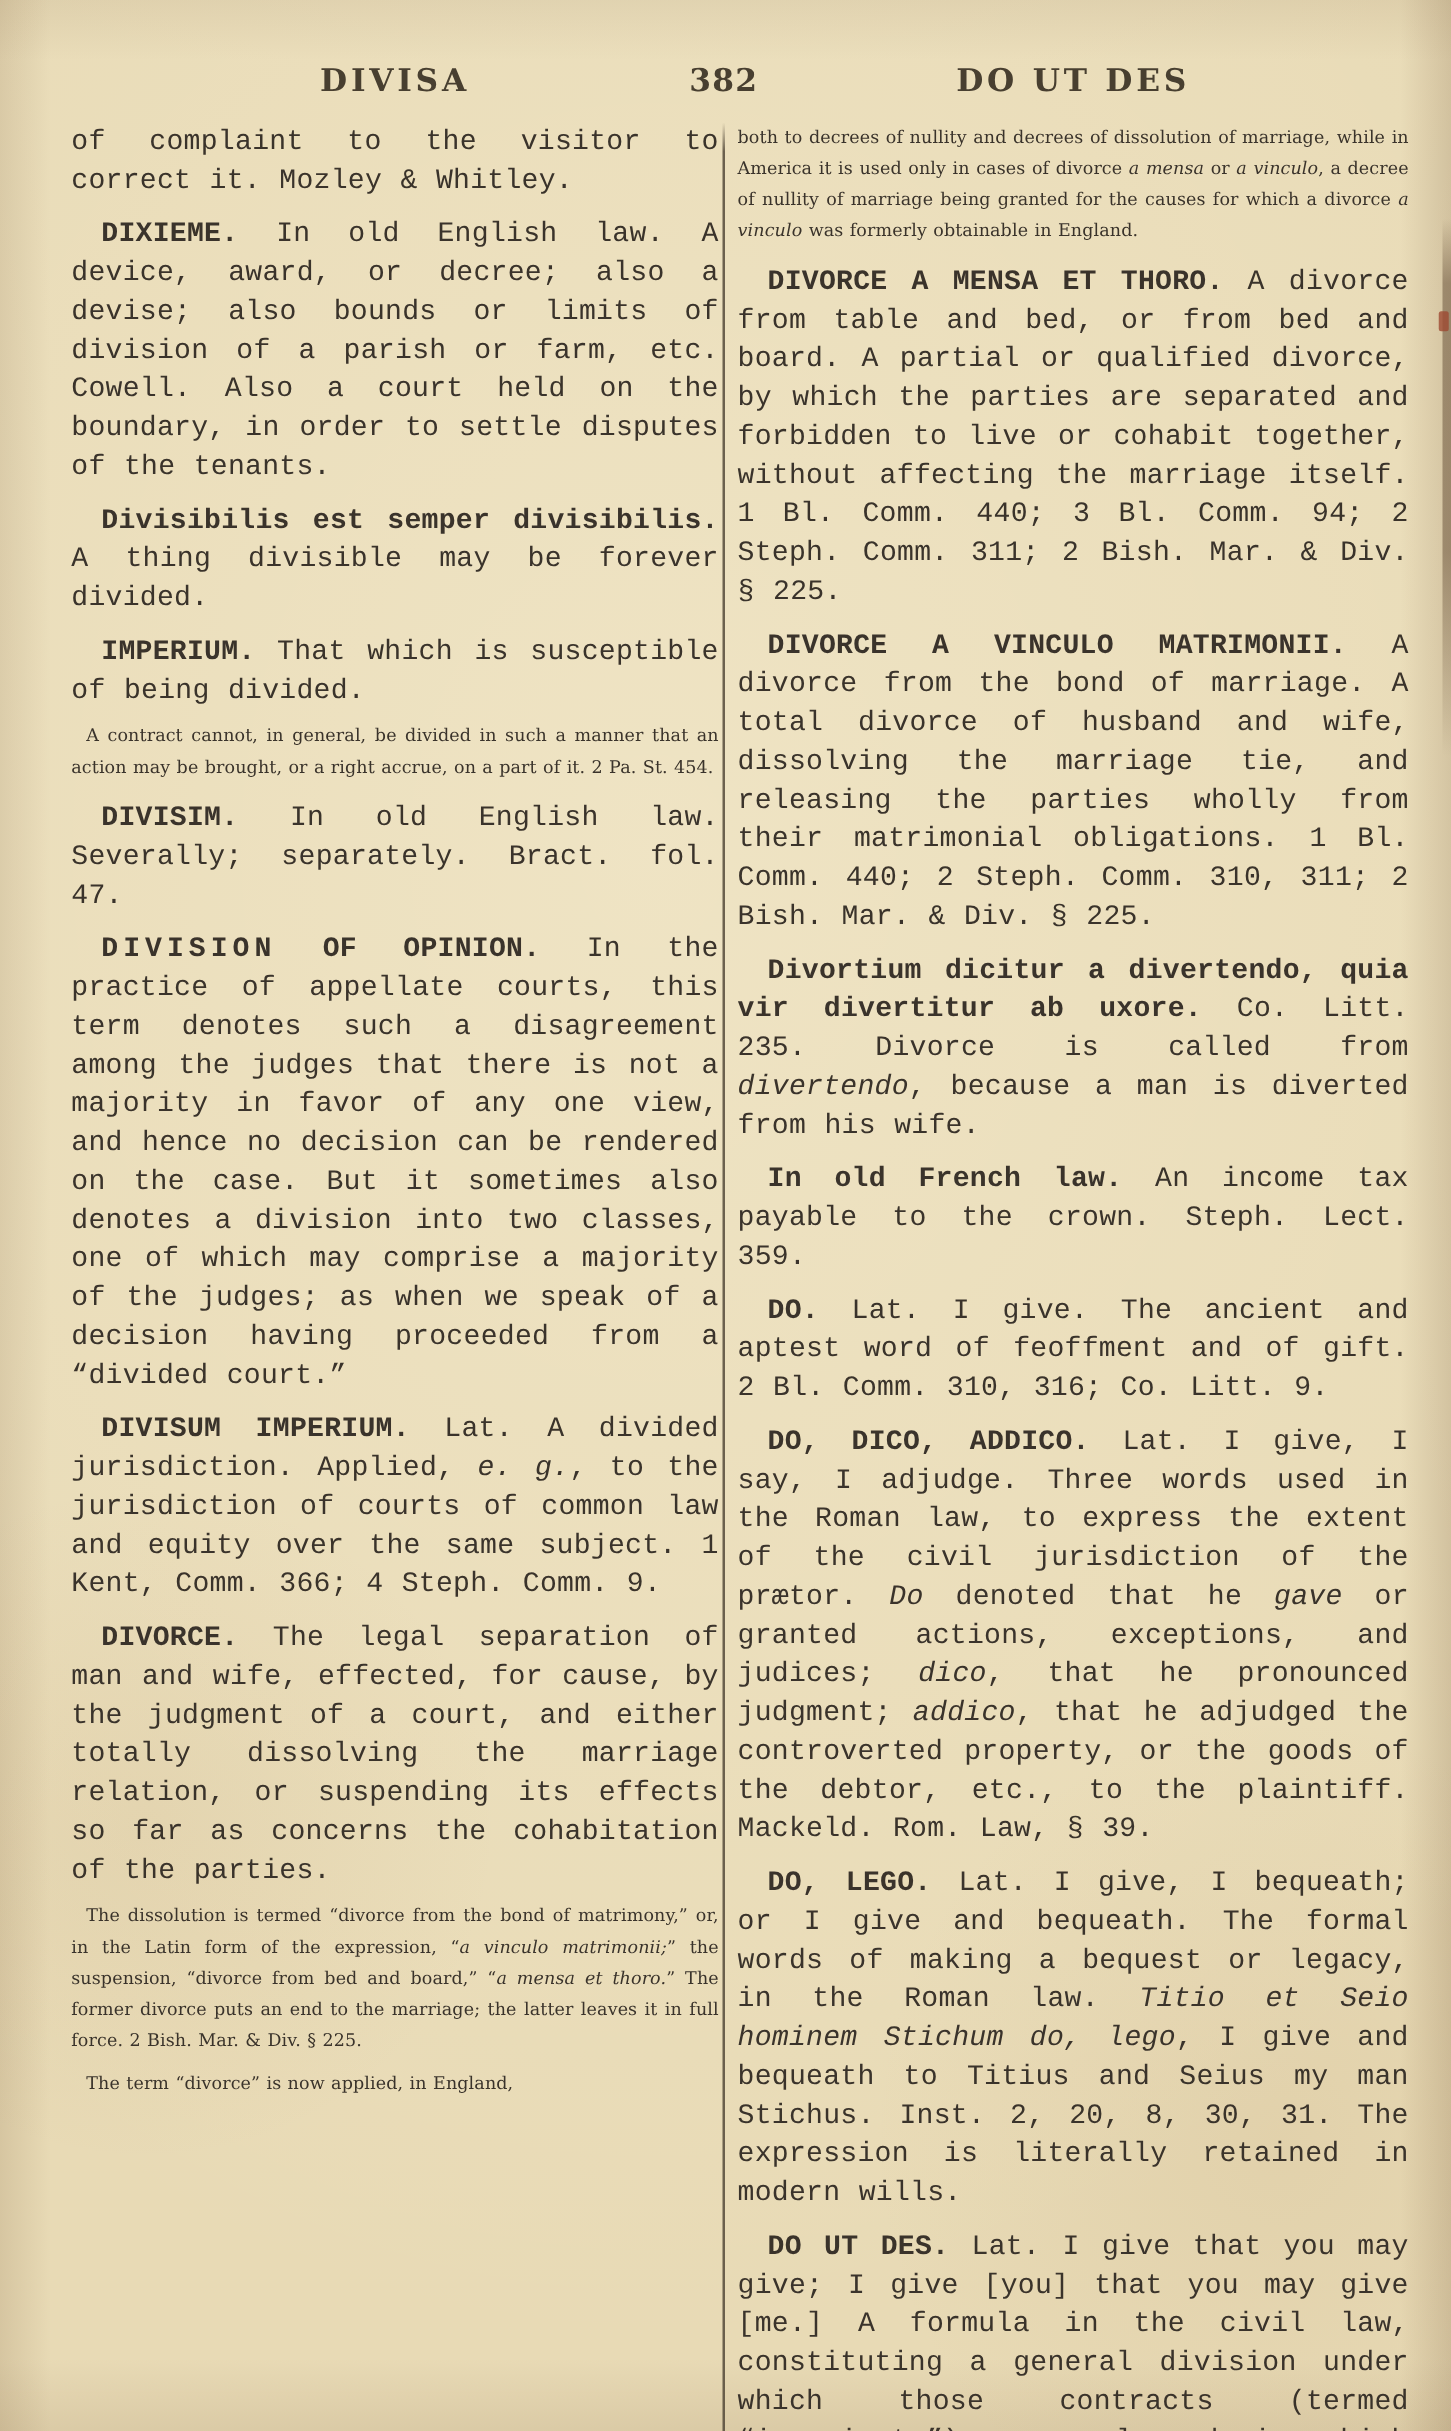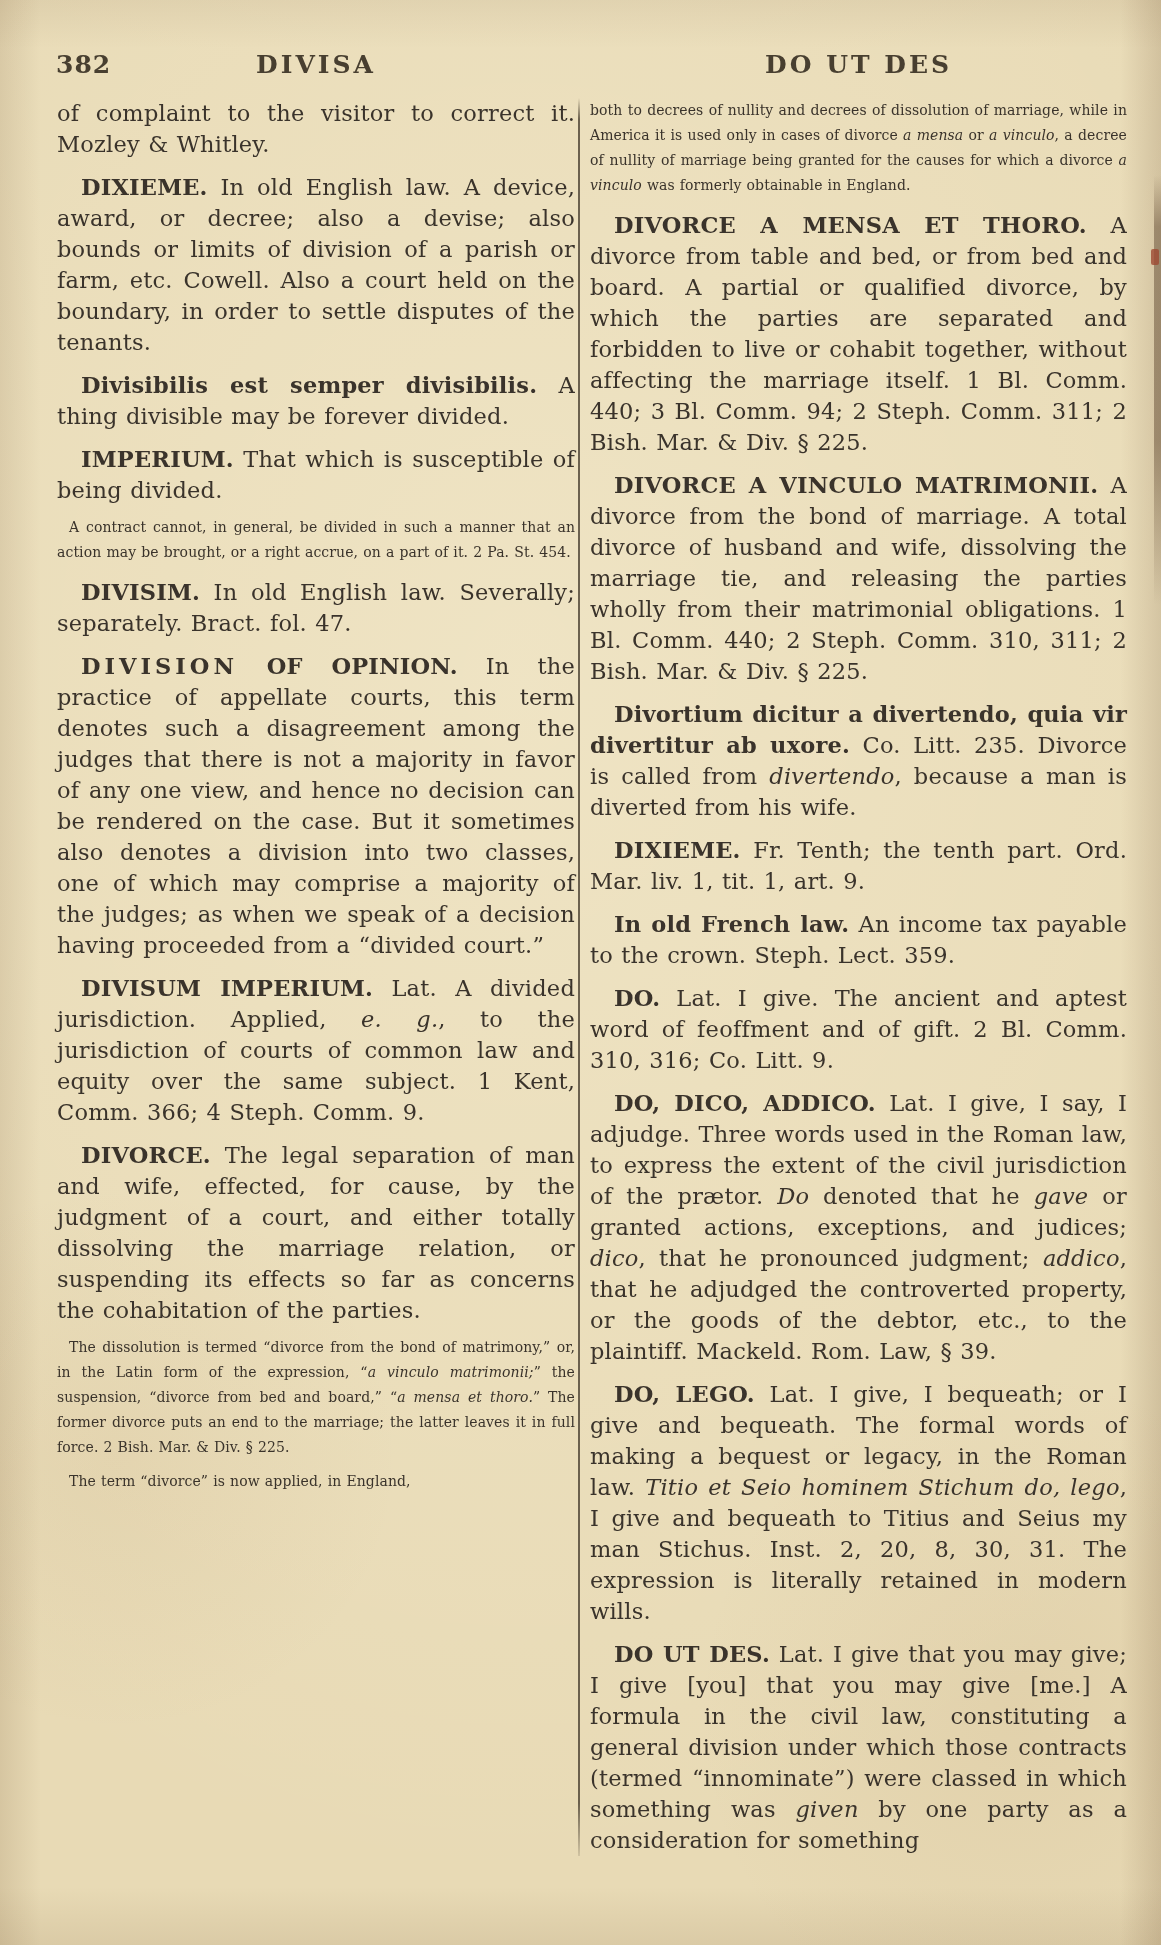--- a/index.html
+++ b/index.html
@@ -11,31 +11,31 @@
       radial-gradient(ellipse 40% 25% at 88% 88%, rgba(160,120,70,.09), rgba(160,120,70,0) 70%),
       radial-gradient(ellipse 35% 20% at 10% 75%, rgba(150,110,60,.08), rgba(150,110,60,0) 70%),
       linear-gradient(to right, rgba(120,90,55,.16), rgba(120,90,55,0) 3.5%, rgba(120,90,55,0) 96.5%, rgba(110,80,50,.20)),
       linear-gradient(to bottom, rgba(120,90,55,.10), rgba(120,90,55,0) 2.5%, rgba(120,90,55,0) 97%, rgba(120,90,55,.12));
     font-family:"DejaVu Serif","Liberation Serif",serif;
     color:var(--ink,#3a332b);
   }
   .running-head{position:absolute;top:50px;left:0;width:100%;height:36px;}
   .head-word{position:absolute;top:0;font-weight:700;font-size:25px;letter-spacing:3px;color:#483f30;}
   .head-left{left:57px;width:518px;text-align:center;}
-  .head-center{left:56px;width:1070px;text-align:left;letter-spacing:1px;}
+  .head-center{left:44px;width:1070px;text-align:center;letter-spacing:1px;}
   .head-right{left:590px;width:537px;text-align:center;}
 
   .columns{position:absolute;top:98px;left:57px;display:flex;align-items:stretch;}
   .col-left{width:518px;}
   .divider{width:2px;margin-left:3px;
     background:linear-gradient(to bottom, rgba(75,65,50,0), rgba(75,65,50,.8) 1.2%, rgba(75,65,50,.8) 97%, rgba(75,65,50,.15));}
   .col-right{width:537px;margin-left:10px;}
 
   .para{margin:0;text-align:justify;}
-  .entry,.continuation{font-size:22.5px;line-height:31px;letter-spacing:.2px;word-spacing:1px;}
+  .entry,.continuation{font-size:22.5px;line-height:31px;letter-spacing:.2px;word-spacing:1px;font-family:Liberation Mono, monospace;}
   .entry{text-indent:24px;margin-top:12px;}
   .small,.small-continuation{font-size:14px;line-height:25px;letter-spacing:.1px;word-spacing:.5px;}
   .small{text-indent:12px;margin-top:9px;}
   .col > .para:first-child{margin-top:0;}
   .run-b{font-weight:700;}
   .run-bw{font-weight:700;letter-spacing:4px;}
   .run-i{font-style:italic;}
 
   .edge-strip{position:absolute;right:0;top:175px;width:7px;height:430px;
     background:linear-gradient(to bottom, rgba(70,45,25,0), rgba(70,45,25,.40) 12%, rgba(70,45,25,.40) 62%, rgba(70,45,25,0));}
@@ -63,21 +63,20 @@
         <p class="para entry"><span class="run-b">DIVORCE.</span><span class="run-n"> The legal separation of man and wife, effected, for cause, by the judgment of a court, and either totally dissolving the marriage relation, or suspending its effects so far as concerns the cohabitation of the parties.</span></p>
         <p class="para small"><span class="run-n">The dissolution is termed “divorce from the bond of matrimony,” or, in the Latin form of the expression, “</span><span class="run-i">a vinculo matrimonii;</span><span class="run-n">” the suspension, “divorce from bed and board,” “</span><span class="run-i">a mensa et thoro.</span><span class="run-n">” The former divorce puts an end to the marriage; the latter leaves it in full force.  2 Bish. Mar. &amp; Div. § 225.</span></p>
         <p class="para small"><span class="run-n">The term “divorce” is now applied, in England,</span></p>
       </div>
     <div class="divider"></div>
     <div class="col col-right">
         <p class="para small-continuation"><span class="run-n">both to decrees of nullity and decrees of dissolution of marriage, while in America it is used only in cases of divorce </span><span class="run-i">a mensa</span><span class="run-n"> or </span><span class="run-i">a vinculo</span><span class="run-n">, a decree of nullity of marriage being granted for the causes for which a divorce </span><span class="run-i">a vinculo</span><span class="run-n"> was formerly obtainable in England.</span></p>
         <p class="para entry"><span class="run-b">DIVORCE A MENSA ET THORO.</span><span class="run-n"> A divorce from table and bed, or from bed and board.  A partial or qualified divorce, by which the parties are separated and forbidden to live or cohabit together, without affecting the marriage itself.  1 Bl. Comm. 440; 3 Bl. Comm. 94; 2 Steph. Comm. 311; 2 Bish. Mar. &amp; Div. § 225.</span></p>
         <p class="para entry"><span class="run-b">DIVORCE A VINCULO MATRIMONII.</span><span class="run-n"> A divorce from the bond of marriage.  A total divorce of husband and wife, dissolving the marriage tie, and releasing the parties wholly from their matrimonial obligations.  1 Bl. Comm. 440; 2 Steph. Comm. 310, 311; 2 Bish. Mar. &amp; Div. § 225.</span></p>
         <p class="para entry"><span class="run-b">Divortium dicitur a divertendo, quia vir divertitur ab uxore.</span><span class="run-n"> Co. Litt. 235.  Divorce is called from </span><span class="run-i">divertendo</span><span class="run-n">, because a man is diverted from his wife.</span></p>
-        <p class="para entry"><span class="run-b">DIXIEME.</span><span class="run-n"> Fr.  Tenth; the tenth part. Ord. Mar. liv. 1, tit. 1, art. 9.</span></p>
         <p class="para entry"><span class="run-b">In old French law.</span><span class="run-n"> An income tax payable to the crown.  Steph. Lect. 359.</span></p>
         <p class="para entry"><span class="run-b">DO.</span><span class="run-n"> Lat.  I give.  The ancient and aptest word of feoffment and of gift.  2 Bl. Comm. 310, 316; Co. Litt. 9.</span></p>
         <p class="para entry"><span class="run-b">DO, DICO, ADDICO.</span><span class="run-n"> Lat.  I give, I say, I adjudge.  Three words used in the Roman law, to express the extent of the civil jurisdiction of the prætor.  </span><span class="run-i">Do</span><span class="run-n"> denoted that he </span><span class="run-i">gave</span><span class="run-n"> or granted actions, exceptions, and judices; </span><span class="run-i">dico</span><span class="run-n">, that he pronounced judgment; </span><span class="run-i">addico</span><span class="run-n">, that he adjudged the controverted property, or the goods of the debtor, etc., to the plaintiff.  Mackeld. Rom. Law, § 39.</span></p>
         <p class="para entry"><span class="run-b">DO, LEGO.</span><span class="run-n"> Lat.  I give, I bequeath; or I give and bequeath.  The formal words of making a bequest or legacy, in the Roman law.  </span><span class="run-i">Titio et Seio hominem Stichum do, lego</span><span class="run-n">, I give and bequeath to Titius and Seius my man Stichus.  Inst. 2, 20, 8, 30, 31.  The expression is literally retained in modern wills.</span></p>
         <p class="para entry"><span class="run-b">DO UT DES.</span><span class="run-n"> Lat.  I give that you may give; I give [you] that you may give [me.]  A formula in the civil law, constituting a general division under which those contracts (termed “innominate”) were classed in which something was </span><span class="run-i">given</span><span class="run-n"> by one party as a consideration for something</span></p>
       </div>
   </div>
   <div class="edge-strip"></div>
   <div class="red-speck"></div>
 </div>

